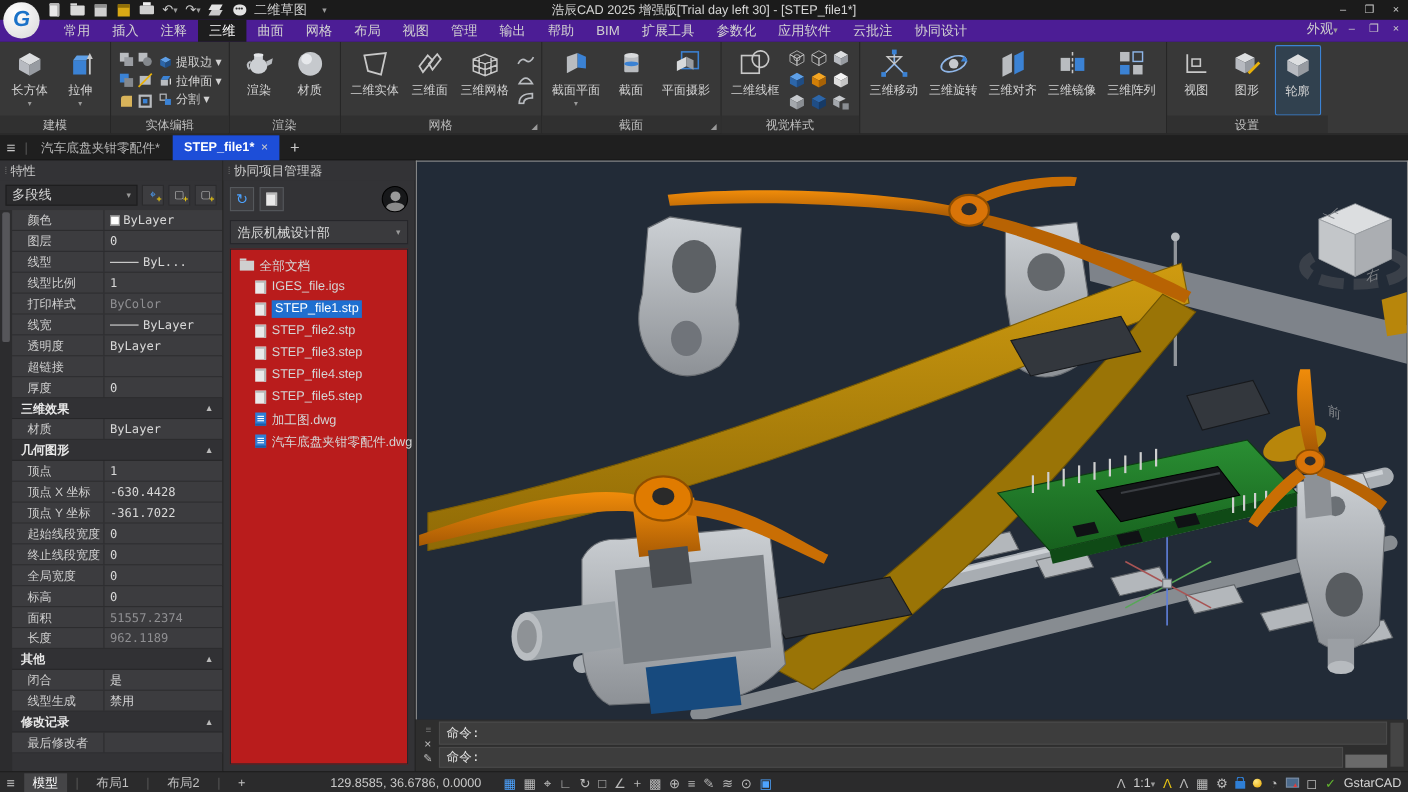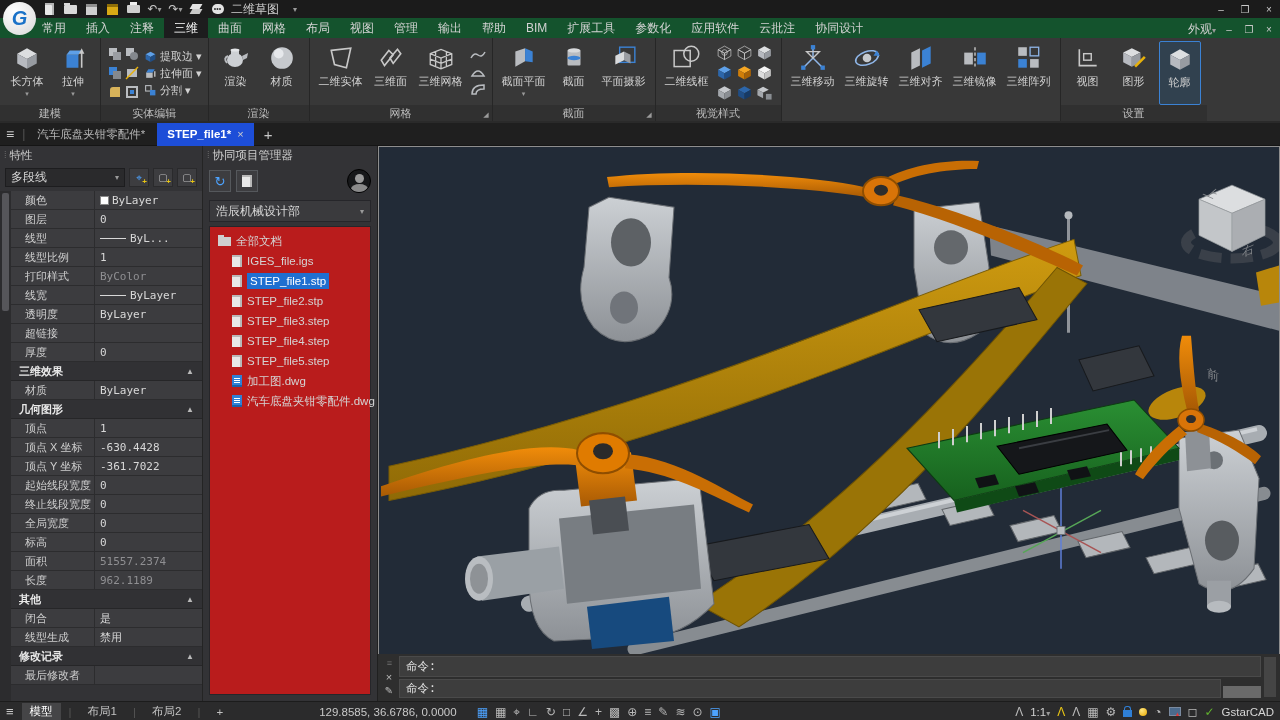--- a/index.html
+++ b/index.html
@@ -24,21 +24,21 @@
   .sh-layers:before,.sh-layers:after { content:""; position:absolute; left:0; width:10px; height:5px; background:#c9c9c9; transform:skewX(-30deg); }
   .sh-layers:before { top:0; background:#e3e3e3; } .sh-layers:after { top:5px; }
   .sh-chat { width:12px; height:10px; background:#e3e3e3; border-radius:5px; color:#333; font-size:7px; line-height:9px; text-align:center; }
   .caret { font-size:8px; color:#9a9a9a; }
   #ws-combo { display:flex; align-items:center; gap:14px; margin-left:6px; color:#cfcfcf; }
   #title-text { position:absolute; left:0; right:0; text-align:center; font-size:11.5px; color:#d6d6d6; pointer-events:none; }
   #win-controls { margin-left:auto; display:flex; gap:2px; z-index:5;}
   .winbtn { width:22px; height:16px; display:flex; align-items:center; justify-content:center; color:#c9c9c9; font-size:10px; }
 
   
-  #menubar { height:20px; background:#14532d; display:flex; align-items:flex-end; padding-left:32px; position:relative; }
+  #menubar { height:20px; background:#4c1d95; display:flex; align-items:flex-start; padding-left:48px; position:relative; }
   .menu-item { padding:0 10px; height:20px; line-height:20px; color:#d2d2d2; font-size:12px; cursor:default; }
   .menu-item.active { background:#1d1d1e; color:#ffffff; }
   #menubar-right { margin-left:auto; display:flex; align-items:center; gap:6px; padding-right:4px; }
 
   
   #ribbon { height:85px; background:#383838; display:flex; align-items:stretch; border-bottom:2px solid #2a2a2a; }
   .rgroup { display:flex; flex-direction:column; border-right:1px solid #262626; }
   .rgroup-body { flex:1; display:flex; align-items:stretch; padding:3px 6px 0 6px; gap:4px; }
   .rgroup-foot { height:16px; background:#303030; color:#bdbdbd; font-size:11px; display:flex; align-items:center; justify-content:center; position:relative; }
   .launcher { position:absolute; right:3px; bottom:2px; font-size:7px; color:#9a9a9a; }
@@ -117,21 +117,21 @@
   #cmd-right { width:14px; display:flex; flex-direction:column; }
   #cmd-right .sb { flex:1; background:#454545; margin:1px; }
   #cmd-btn { height:12px; width:38px; background:#6a6a6a; align-self:flex-end; margin-top:2px; }
   #cmd-row-bottom { display:flex; flex:1; gap:2px;}
 
   
   #statusbar { height:20px; background:#2b2b2c; display:flex; align-items:center; padding:0 6px; gap:8px; border-top:1px solid #1c1c1c; font-size:11.5px; }
   #statusbar .burger { font-size:13px; color:#c9c9c9; }
   .ltab { padding:1px 8px; color:#c2c2c2; }
   .ltab.active { background:#454547; color:#ffffff; }
-  #coords { margin-left:80px; color:#c8c8c8; font-size:11.5px; white-space:nowrap; }
+  #coords { margin-left:61px; color:#c8c8c8; font-size:11.5px; white-space:nowrap; }
   #toggles { display:flex; align-items:center; gap:7px; margin-left:12px; }
   .tg { font-size:12px; color:#b9b9b9; line-height:1; }
   .tg.on { color:#4da3ff; }
   #sb-right { margin-left:auto; display:flex; align-items:center; gap:7px; }
   .sb-ic { font-size:12px; color:#b9b9b9; line-height:1; display:inline-flex; align-items:center;}
   .lockicon { width:9px; height:7px; background:#2f7fd6; position:relative; margin-top:3px;}
   .lockicon:before { content:""; position:absolute; left:1px; top:-4px; width:5px; height:4px; border:1.5px solid #2f7fd6; border-bottom:none; border-radius:3px 3px 0 0; }
   .bulb { width:8px; height:8px; border-radius:50%; background:radial-gradient(circle at 35% 30%, #ffe680, #e8a800); }
   .scr { width:12px; height:9px; background:#4b6a8c; border:1px solid #7a8aa0; position:relative; }
   .scr:before { content:"▲"; position:absolute; right:-1px; bottom:-2px; font-size:6px; color:#e03c3c; }
@@ -166,20 +166,21 @@
         <span class="sh-layers"></span>
       </span>
     <span class="qa-ic">
         <span class="sh-chat">•••</span>
       </span>
   </div>
   <div id="ws-combo">
     <span>二维草图</span>
     <span class="caret">▾</span>
   </div>
+  <div id="title-text">浩辰CAD 2025 增强版[Trial day left 30] - [STEP_file1*]</div>
   <div id="win-controls">
     <span class="winbtn">–</span>
     <span class="winbtn">❐</span>
     <span class="winbtn">×</span>
   </div>
 </div>
 
 <div id="menubar">
   <span class="menu-item">常用</span>
   <span class="menu-item">插入</span>

